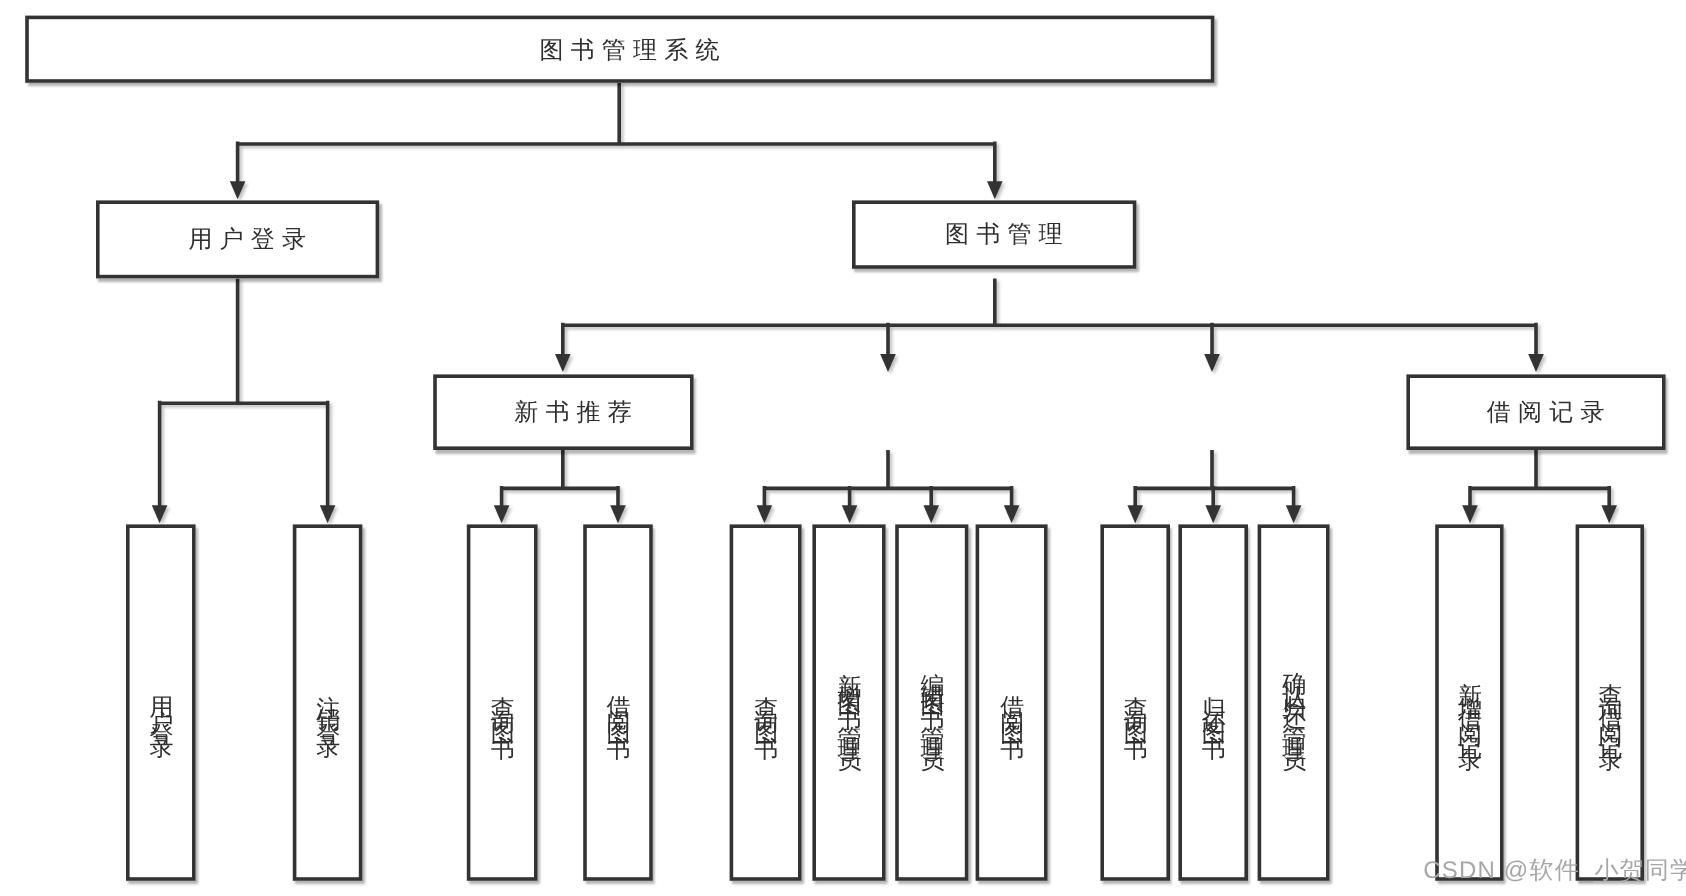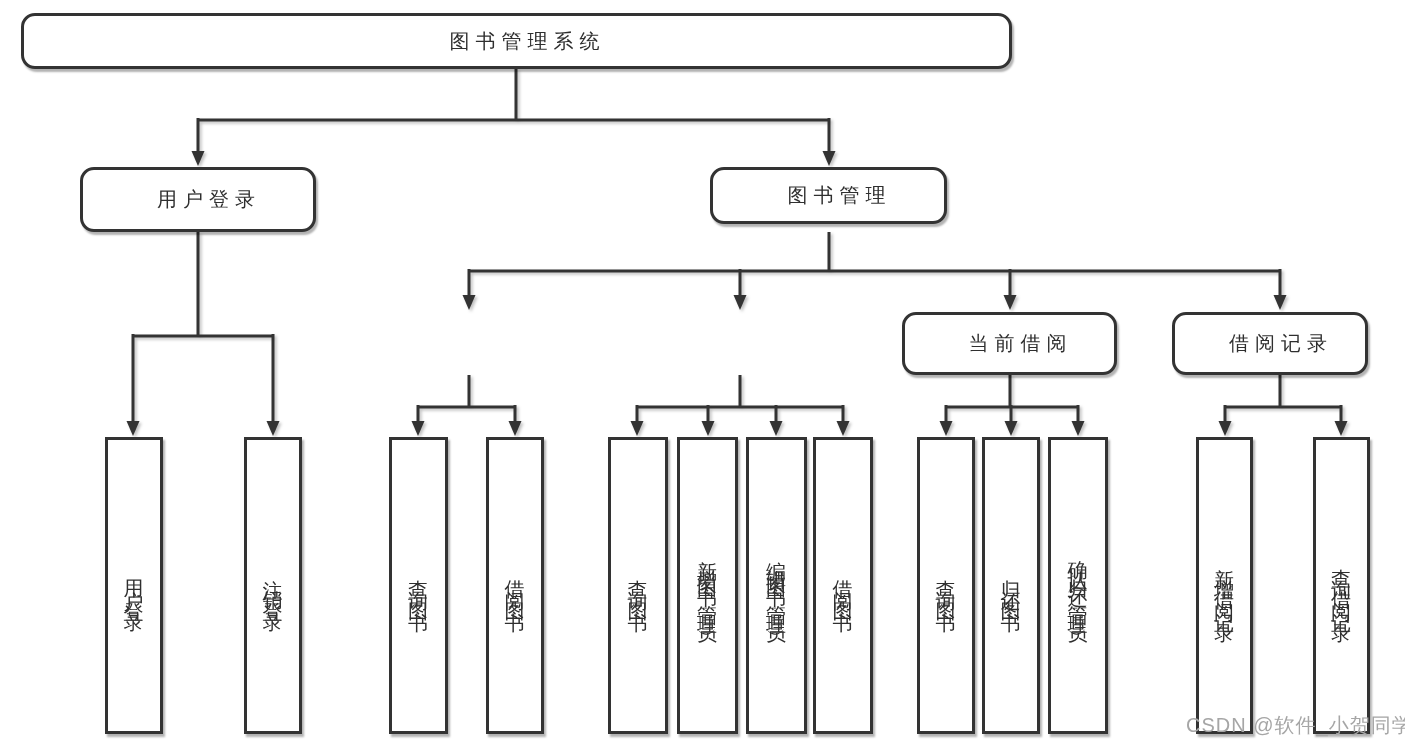--- a/index.html
+++ b/index.html
@@ -9,21 +9,21 @@
   }
   .wires{
     position:absolute;left:0;top:0;
     filter:drop-shadow(2px 2px 1.5px rgba(0,0,0,0.25));
   }
   .node{
     position:absolute;background:#ffffff;border:3px solid #333333;
     box-sizing:border-box;display:flex;align-items:center;justify-content:center;
     box-shadow:2px 3px 2px rgba(0,0,0,0.30);
   }
-  .hbox{font-size:20px;letter-spacing:6px;padding-left:22px;white-space:nowrap;border-radius:14px;}
+  .hbox{font-size:20px;letter-spacing:6px;padding-left:22px;white-space:nowrap;}
   .vbox{top:437px;height:297px;}
   .vtext{
     writing-mode:vertical-rl;text-orientation:mixed;
     font-size:20px;letter-spacing:11px;line-height:1;
   }
   .tight .vtext{letter-spacing:9px;}
   .watermark{
     position:absolute;left:1186px;top:712px;font-size:20px;
     color:#a6a6a6;letter-spacing:1px;white-space:nowrap;
   }
@@ -77,24 +77,24 @@
     <span>图书管理系统</span>
   </div>
 
   <div class="node hbox" style="left:80px;top:167px;width:236px;height:65px">
     <span>用户登录</span>
   </div>
   <div class="node hbox" style="left:710px;top:167px;width:237px;height:57px">
     <span>图书管理</span>
   </div>
 
-  <div class="node hbox" style="left:902px;top:312px;width:215px;height:63px">
-    <span>当前借阅</span>
+  <div class="node hbox" style="left:361px;top:312px;width:217px;height:63px">
+    <span>新书推荐</span>
   </div>
-  <div class="node hbox" style="left:1172px;top:312px;width:196px;height:63px">
+  <div class="node hbox" style="left:1172px;top:312px;width:216px;height:63px">
     <span>借阅记录</span>
   </div>
 
   <div class="node vbox" style="left:105px;width:58px">
     <span class="vtext">用户登录</span>
   </div>
   <div class="node vbox" style="left:244px;width:58px">
     <span class="vtext">注销登录</span>
   </div>
 

